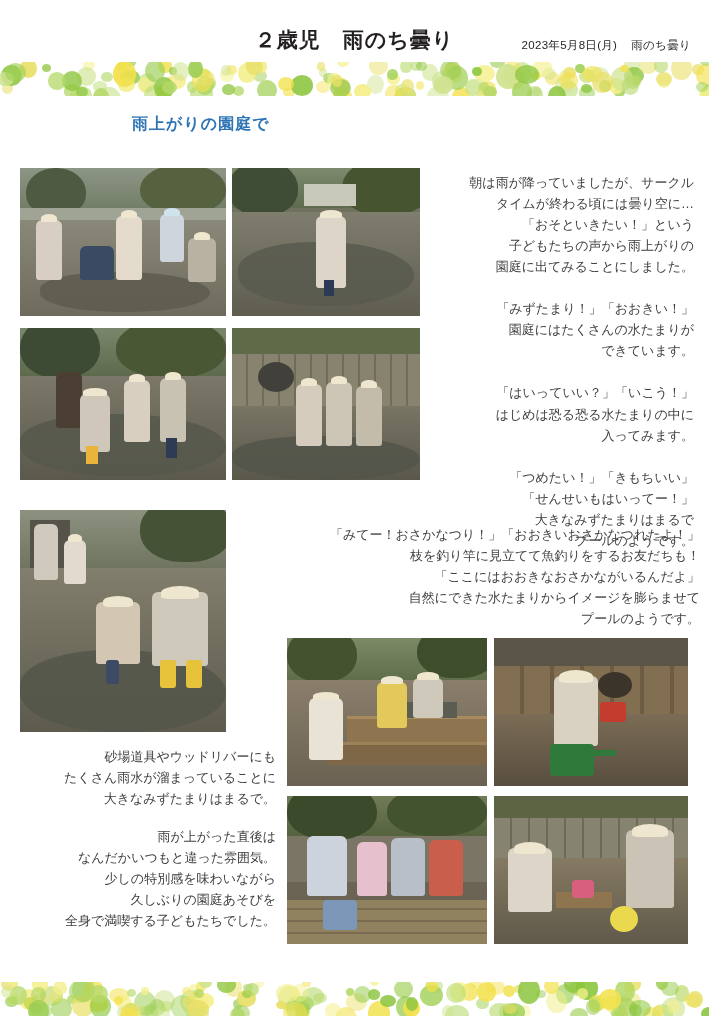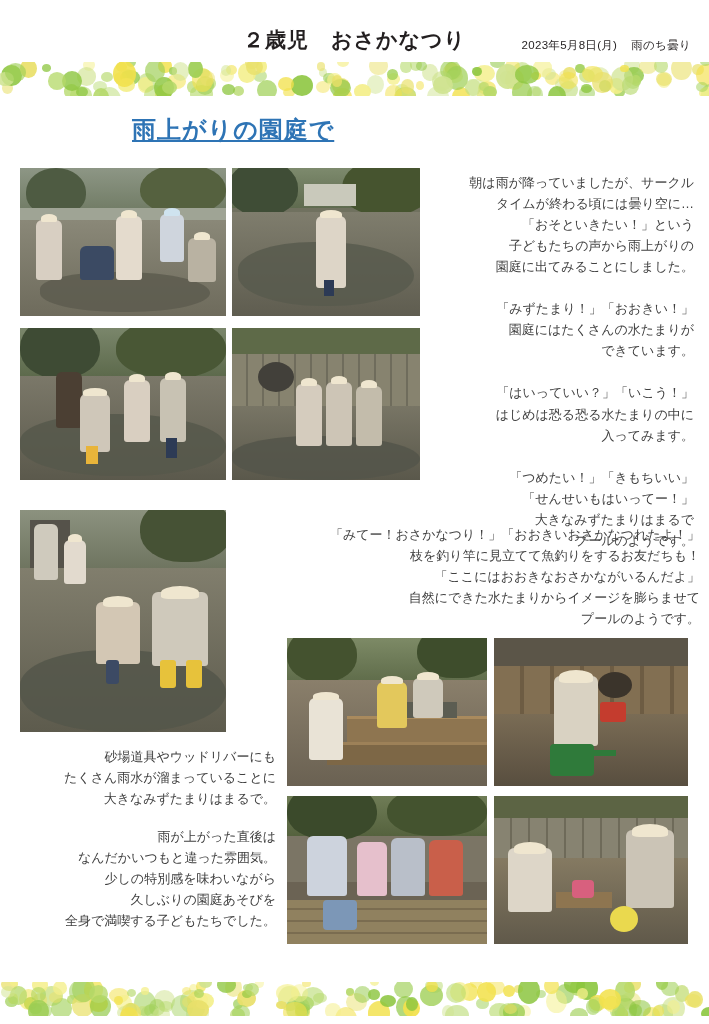--- a/index.html
+++ b/index.html
@@ -48,25 +48,24 @@
   }
   .band .dot {
     position: absolute;
     border-radius: 50%;
     opacity: 0.75;
   }
 
   
   .section-title {
     color: #2e74b5;
-    font-size: 24px;
+    font-size: 16px;
     font-weight: bold;
     margin: 18px 0 12px 132px;
     letter-spacing: 1px;
-    text-decoration: underline;
   }
 
   
   .photo {
     position: absolute;
     overflow: hidden;
     background: #9aa08f;
   }
   .photo .sky    { position:absolute; left:0; right:0; top:0; }
   .photo .ground { position:absolute; left:0; right:0; bottom:0; }
@@ -108,21 +107,21 @@
   .footer-band {
     position: absolute;
     bottom: 8px;
     left: 0;
   }
 </style>
 </head>
 <body>
 
 <div class="header">
-  <div class="header-title">２歳児　おさかなつり</div>
+  <div class="header-title">２歳児　雨のち曇り</div>
   <div class="header-meta">
     <span>2023年5月8日(月)</span>
     &nbsp;&nbsp;
     <span>雨のち曇り</span>
   </div>
 </div>
 
 <div class="band" id="band-top">
     <div class="dot" style="width: 18.8839px; height: 17.3565px; left: 333.322px; top: 25.5383px; background: rgb(242, 225, 76); opacity: 0.72;"></div>
     <div class="dot" style="width: 22.6168px; height: 17.7686px; left: 69.6258px; top: 24.0564px; background: rgb(181, 217, 106); opacity: 0.61;"></div>

